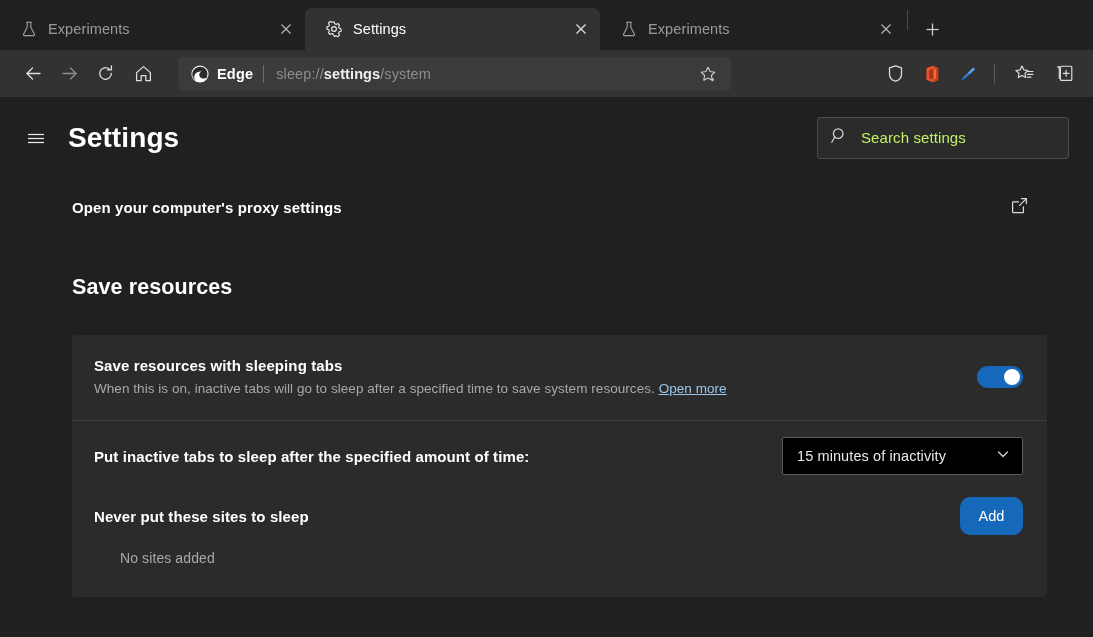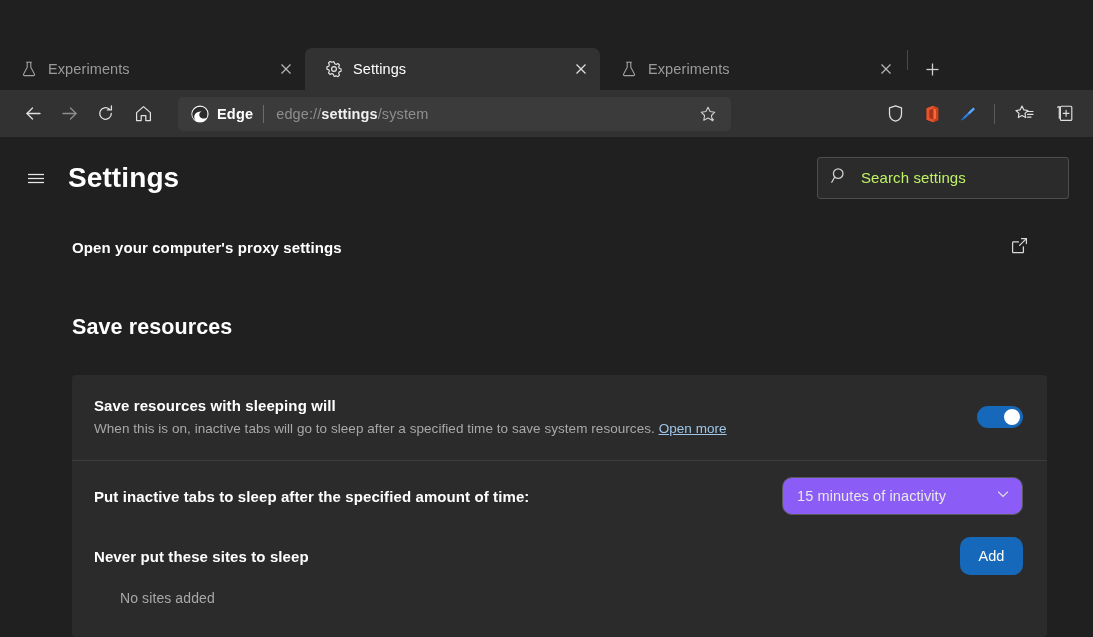--- a/index.html
+++ b/index.html
@@ -11,21 +11,20 @@
   }
 
   
   .tabstrip {
     height: 50px;
     background: #202020;
     display: flex;
     align-items: flex-end;
     padding: 0;
     position: relative;
-    margin-top: 40px;
   }
   .tab {
     height: 42px;
     display: flex;
     align-items: center;
     gap: 10px;
     padding: 0 6px 0 20px;
     position: relative;
     border-radius: 7px 7px 0 0;
     cursor: default;
@@ -225,23 +224,23 @@
     position: absolute;
     top: 3px; left: 27px;
     width: 16px; height: 16px;
     border-radius: 50%;
     background: #ffffff;
   }
 
   .dropdown {
     flex: 0 0 241px;
     height: 38px;
-    background: #8b5cf6;
+    background: #000000;
     border: 1px solid #5a5a5a;
-    border-radius: 10px;
+    border-radius: 2px;
     display: flex;
     align-items: center;
     padding: 0 12px 0 14px;
   }
   .dropdown-value {
     flex: 1 1 auto;
     font-size: 14.5px;
     color: #e8e8e8;
     letter-spacing: .1px;
     white-space: nowrap;
@@ -383,21 +382,21 @@
 
   <div class="omnibox">
     <span class="edge-brand">
       <svg width="20" height="20" viewBox="0 0 20 20">
         <circle cx="10" cy="10" r="8.6" fill="#ffffff"></circle>
         <path d="M17.2 13.2c-1.6 1.4-4 1.6-5.8.7-1.8-.9-2.6-2.9-1.9-4.5.4-.9 1.3-1.6 2.4-1.8-2.6-.5-5.5.5-6.9 2.6-1.2 1.8-1 4.2.3 5.9C3.5 15 2 12.4 2.3 9.6 2.7 5.6 6.4 2.5 10.5 2.7c3.9.2 6.7 3 6.9 6.3.1 1.6-.3 3.2-.2 4.2z" fill="#2b2b2b"></path>
       </svg>
       <span class="edge-brand-name">Edge</span>
     </span>
     <span class="omni-sep"></span>
-    <span class="omni-url"><span>edge://</span><b>settings</b><span>/system</span></span>
+    <span class="omni-url"><span>sleep://</span><b>settings</b><span>/system</span></span>
     <span class="tb-btn">
       <svg width="18" height="18" viewBox="0 0 18 18">
           <g fill="none" stroke="#cfcfcf" stroke-width="1.1" stroke-linejoin="round">
             <path d="M9 2.2l2.1 4.3 4.7.7-3.4 3.3.8 4.7L9 13l-4.2 2.2.8-4.7L2.2 7.2l4.7-.7z"></path>
           </g>
           <g stroke="#cfcfcf" stroke-width="1.1">
             <line x1="13.6" y1="13.3" x2="13.6" y2="16.3"></line>
             <line x1="12.1" y1="14.8" x2="15.1" y2="14.8"></line>
           </g>
         </svg>
@@ -498,21 +497,21 @@
         </svg>
     </span>
   </div>
 
   <div class="section-title">Save resources</div>
 
   <div class="card">
 
     <div class="card-row top">
       <div class="row-text">
-        <div class="row-title">Save resources with sleeping will</div>
+        <div class="row-title">Save resources with sleeping tabs</div>
         <div class="row-desc"><span>When this is on, inactive tabs will go to sleep after a specified time to save system resources.</span> <a href="#">Open more</a></div>
       </div>
       <div class="toggle">
         <span class="knob"></span>
       </div>
     </div>
 
     <div class="divider-line"></div>
 
     <div class="card-row mid">

